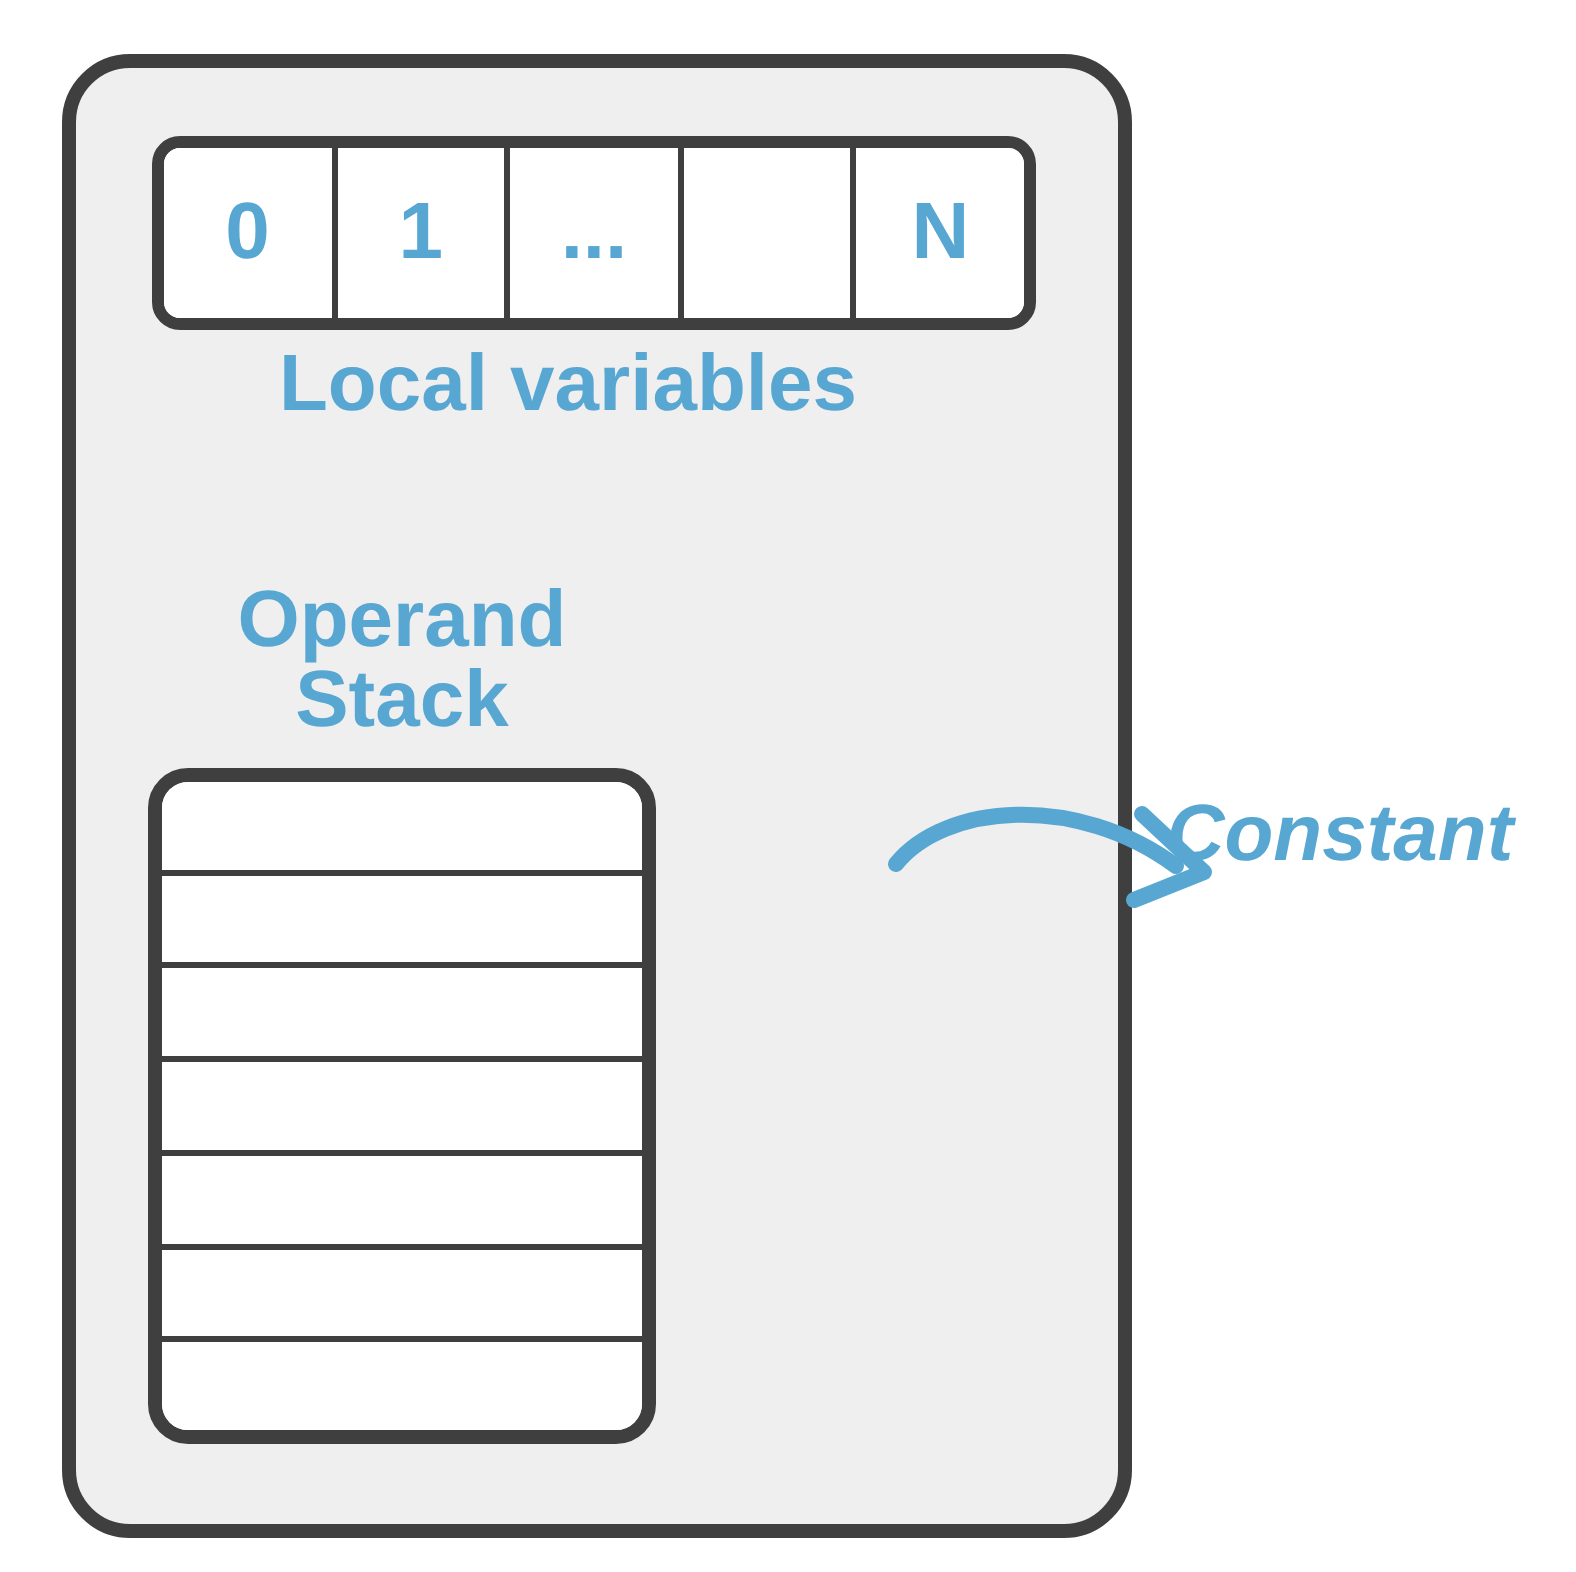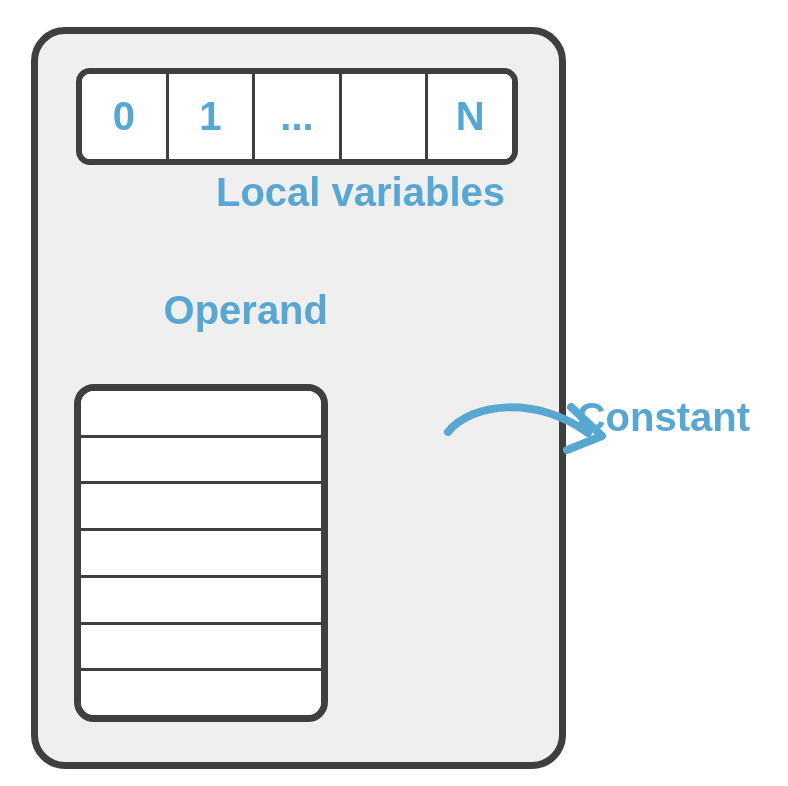--- a/index.html
+++ b/index.html
@@ -47,26 +47,26 @@
     font-size: 40px;
     background: var(--cell-fill);
   }
   .lv-cell + .lv-cell { border-left: 3px solid var(--outline); }
 
   .blue-label {
     position: absolute;
     color: var(--accent);
     font-weight: bold;
     font-size: 40px;
-    text-align: right;
+    text-align: center;
     line-height: 40px;
   }
   .lv-label { left: 63px; top: 172px; width: 442px; }
   .os-label { left: 74px; top: 290px; width: 254px; }
-  .cp-label { left: 566px; top: 398px; width: 184px; line-height: 38px; }
+  .cp-label { left: 578px; top: 398px; width: 184px; line-height: 38px; font-style: italic; }
 
   
   .os-box {
     position: absolute;
     left: 74px; top: 384px;
     width: 254px; height: 338px;
     border: 7px solid var(--outline);
     border-radius: 20px;
     background: var(--cell-fill);
     display: flex;
@@ -96,20 +96,21 @@
       <div class="lv-cell">1</div>
       <div class="lv-cell">...</div>
       <div class="lv-cell"></div>
       <div class="lv-cell">N</div>
     </div>
 
   <div class="blue-label lv-label">Local variables</div>
 
   <div class="blue-label os-label">
     <div>Operand</div>
+    <div>Stack</div>
   </div>
 
   <div class="os-box">
 
   <div class="os-row"></div>
       <div class="os-row"></div>
       <div class="os-row"></div>
       <div class="os-row"></div>
       <div class="os-row"></div>
       <div class="os-row"></div>

